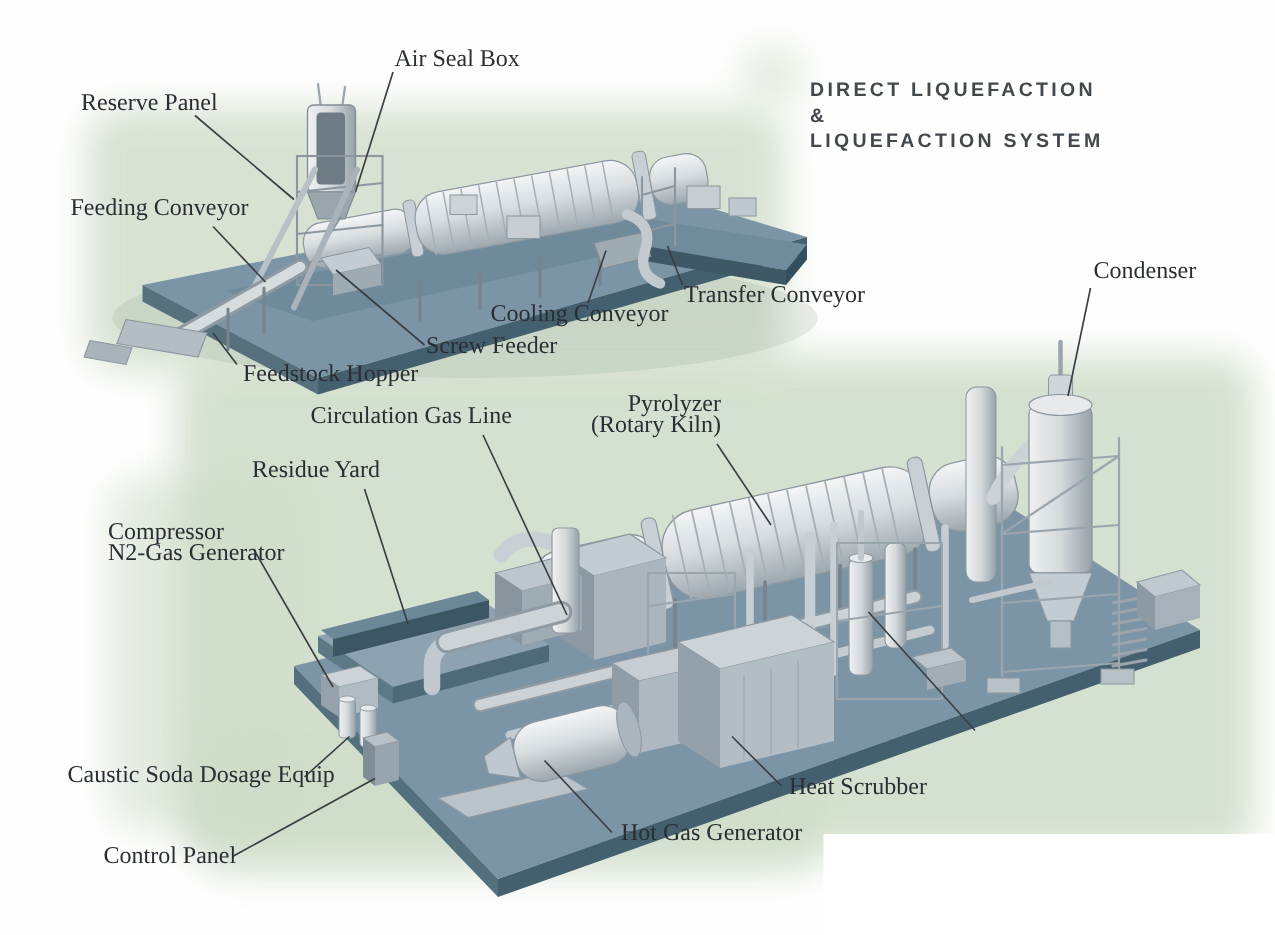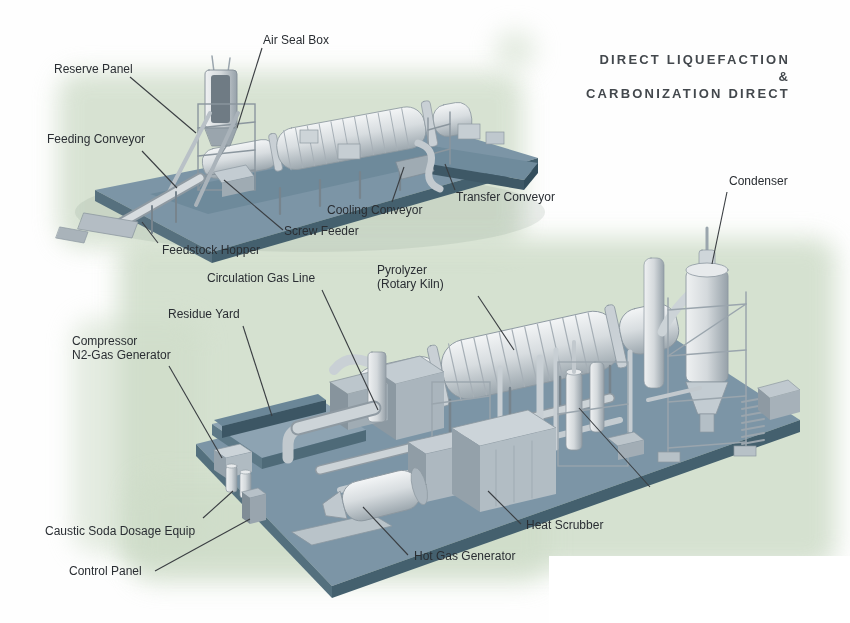--- a/index.html
+++ b/index.html
@@ -6,26 +6,26 @@
   .page {
     position:relative; width:850px; height:623px;
     background:#fefefe; overflow:hidden;
     font-family:"Liberation Sans", sans-serif;
   }
   .wash-blob { position:absolute; background:#cedcc8; filter:blur(12px); border-radius:22px; }
   .white-patch { position:absolute; left:549px; top:556px; width:301px; height:67px; background:#ffffff; }
   svg.art { position:absolute; left:0; top:0; }
   .label {
     position:absolute;
-    font-family:Liberation Sans, sans-serif;
-    font-size:12px; line-height:14px; color:#2a2e33;
+    font-family:Liberation Serif, serif;
+    font-size:16px; line-height:14px; color:#2a2e33;
     white-space:pre; letter-spacing:0;
   }
   .title-line {
-    position:absolute; left:540px; width:250px; text-align:right;
+    position:absolute; left:540px; width:250px; text-align:left;
     font-family:"Liberation Sans", sans-serif; font-weight:bold;
     font-size:13px; letter-spacing:2.2px; color:#43484d; white-space:nowrap;
   }
 </style>
 </head>
 <body>
 
 <div class="page">
 
   <div class="wash-blob" style="left:58px; top:72px; width:465px; height:175px; opacity:.8;"></div>
@@ -290,34 +290,34 @@
       <line x1="203" y1="518" x2="233" y2="491"></line>
       <line x1="155" y1="571" x2="250" y2="519"></line>
       <line x1="408" y1="555" x2="363" y2="507"></line>
       <line x1="521" y1="524" x2="488" y2="491"></line>
       <line x1="650" y1="487" x2="579" y2="408"></line>
     </g>
   </svg>
 
   <div class="title-line" style="top:52px;">DIRECT LIQUEFACTION</div>
   <div class="title-line" style="top:69px;">&amp;</div>
-  <div class="title-line" style="top:86px;">CARBONIZATION DIRECT</div>
+  <div class="title-line" style="top:86px;">LIQUEFACTION SYSTEM</div>
 
   <div class="label" style="left:263px; top:33px;">Air Seal Box</div>
   <div class="label" style="left:54px; top:62px;">Reserve Panel</div>
   <div class="label" style="left:47px; top:132px;">Feeding Conveyor</div>
   <div class="label" style="left:162px; top:243px;">Feedstock Hopper</div>
   <div class="label" style="left:284px; top:224px;">Screw Feeder</div>
   <div class="label" style="left:327px; top:203px;">Cooling Conveyor</div>
   <div class="label" style="left:456px; top:190px;">Transfer Conveyor</div>
   <div class="label" style="left:729px; top:174px;">Condenser</div>
-  <div class="label" style="left:377px; top:263px;">Pyrolyzer
+  <div class="label" style="left:394px; top:263px;text-align:right;">Pyrolyzer
 (Rotary Kiln)</div>
   <div class="label" style="left:207px; top:271px;">Circulation Gas Line</div>
   <div class="label" style="left:168px; top:307px;">Residue Yard</div>
-  <div class="label" style="left:72px; top:334px;">Compressor
+  <div class="label" style="left:72px; top:348px;">Compressor
 N2-Gas Generator</div>
-  <div class="label" style="left:45px; top:524px;text-align:right;">Caustic Soda Dosage Equip</div>
+  <div class="label" style="left:45px; top:510px;text-align:right;">Caustic Soda Dosage Equip</div>
   <div class="label" style="left:69px; top:564px;">Control Panel</div>
   <div class="label" style="left:414px; top:549px;">Hot Gas Generator</div>
   <div class="label" style="left:526px; top:518px;">Heat Scrubber</div>
 
 </div>
 
 </body></html>

